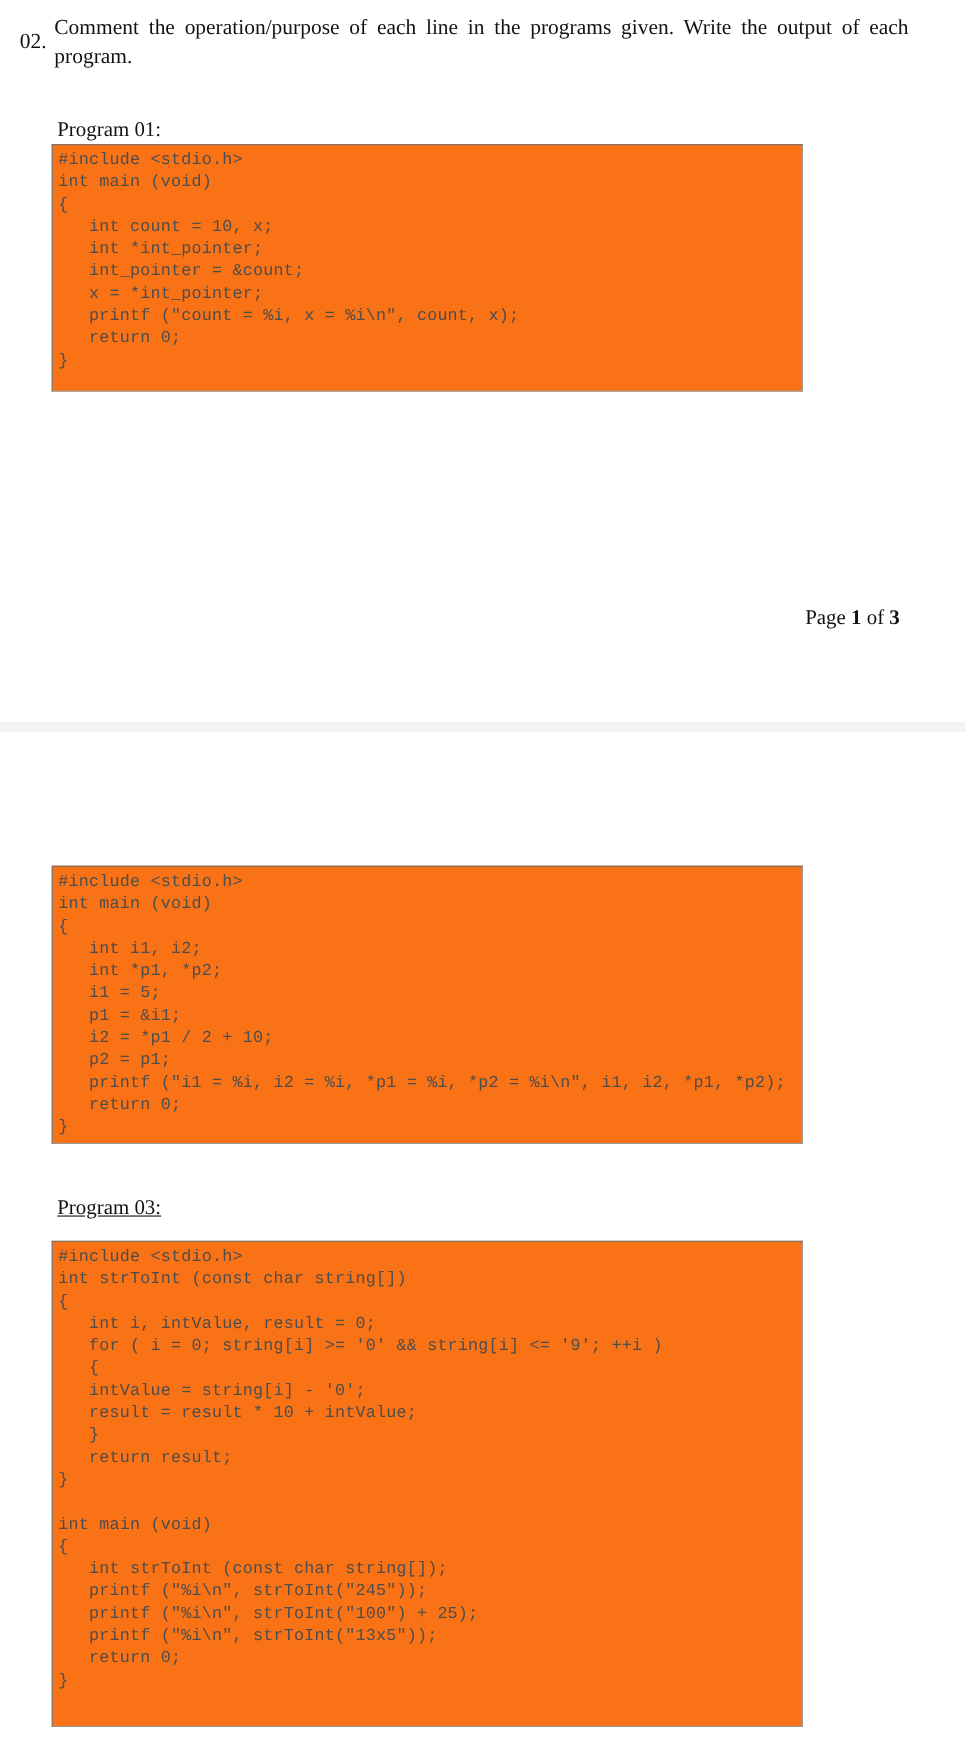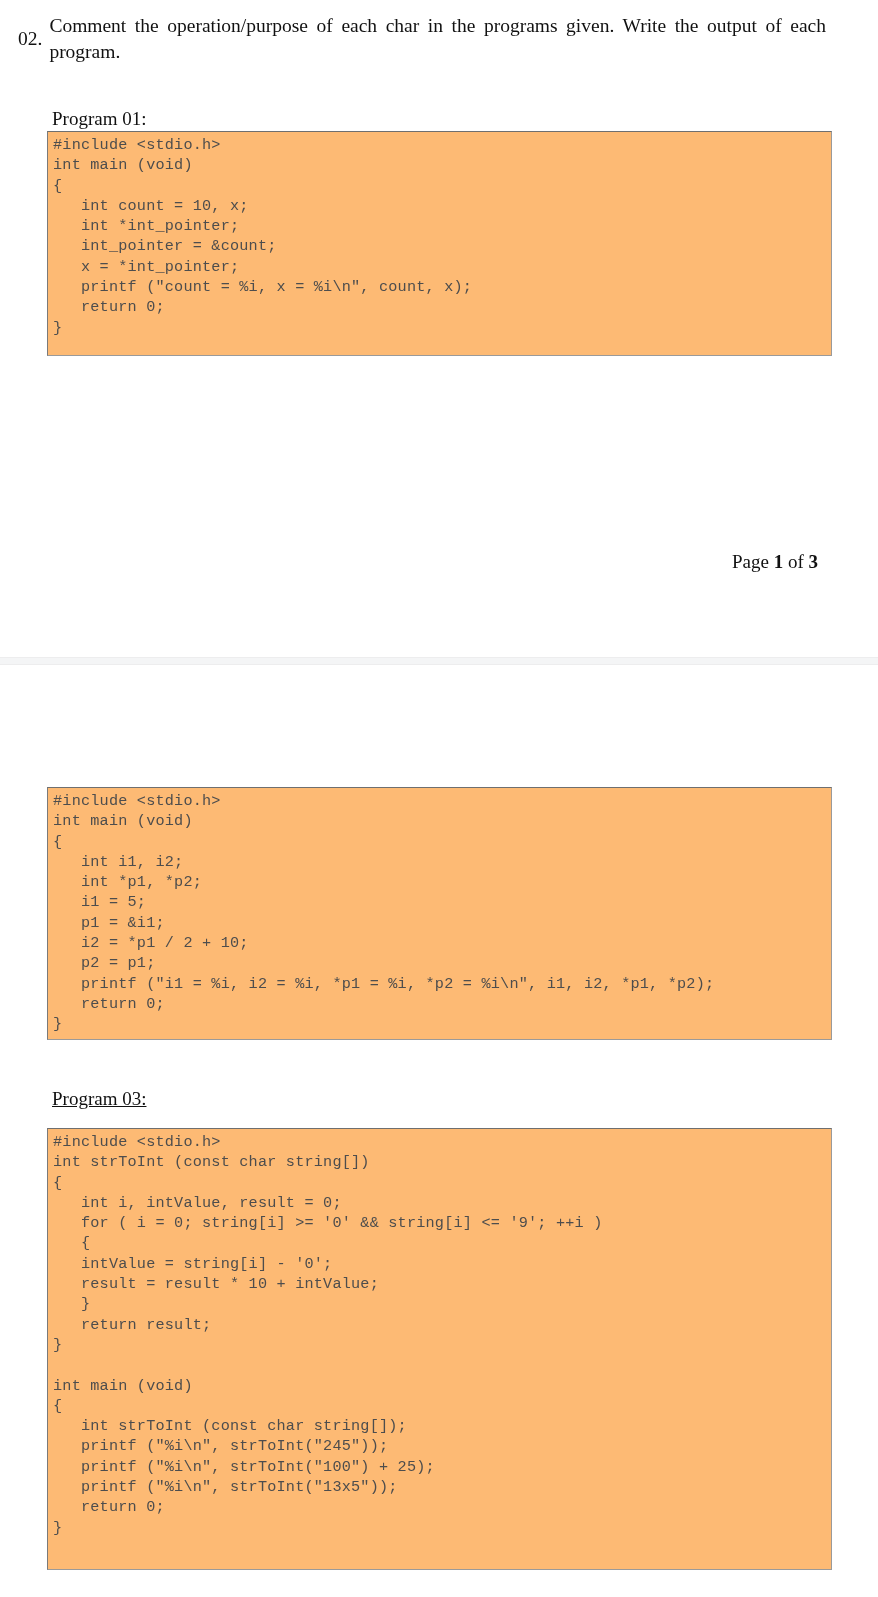--- a/index.html
+++ b/index.html
@@ -71,23 +71,23 @@
     white-space: nowrap;
   }
   #label-01 { top: 107px; }
   #label-02 { top: 784px; }
   #label-03 { top: 1087px; text-decoration: underline; }
 
   
   .code-box {
     position: absolute;
     left: 47px;
-    width: 785px;
+    width: 683px;
     box-sizing: border-box;
-    background: #fdba74;
+    background: #f97316;
     border: 1px solid #9a9a9a;
     border-top-color: #6f6f6f;
     border-left-color: #7a7a7a;
     overflow: hidden;
     padding: 3px 0 0 5px;
   }
   #box-01 { top: 131px; height: 225px; }
   #box-02 { top: 787px; height: 253px; }
   #box-03 { top: 1128px; height: 442px; }
 
@@ -113,21 +113,21 @@
   }
   .page-footer b { font-weight: bold; }
 </style>
 </head>
 <body>
 
 <div class="sheet" id="sheet-1">
 
   <div class="question">
     <span class="q-number">02.</span>
-    <span class="q-text">Comment the operation/purpose of each char in the programs given. Write the output of each program.</span>
+    <span class="q-text">Comment the operation/purpose of each line in the programs given. Write the output of each program.</span>
   </div>
 
   <div class="prog-label" id="label-01">Program 01:</div>
 
   <div class="code-box" id="box-01">
     <pre class="code">#include &lt;stdio.h&gt;
 int main (void)
 {
    int count = 10, x;
    int *int_pointer;

